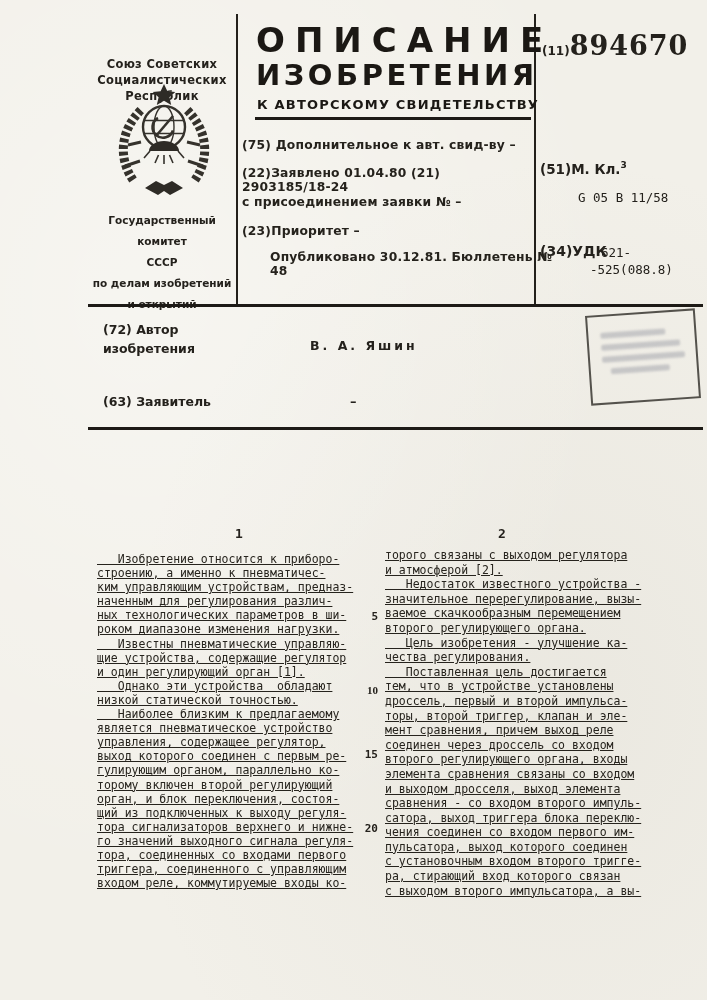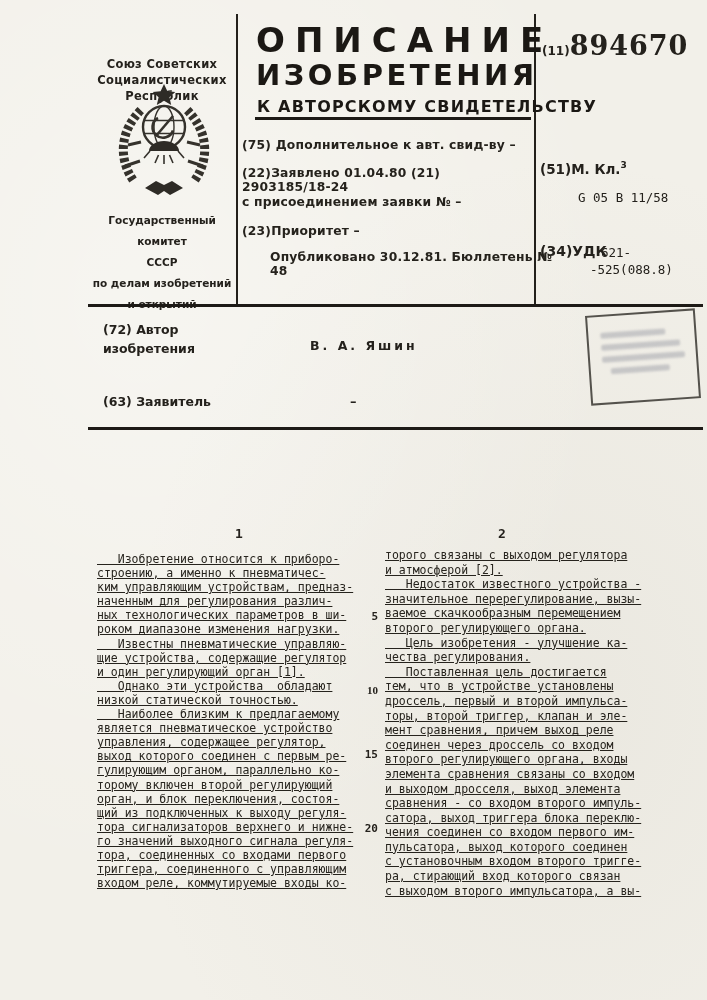--- a/index.html
+++ b/index.html
@@ -40,21 +40,21 @@
   .mast-title1{
     position:absolute;left:256px;top:20px;
     font-size:34px;font-weight:bold;letter-spacing:10px;color:#1b1814;
   }
   .mast-title2{
     position:absolute;left:256px;top:58px;
     font-size:29px;font-weight:bold;letter-spacing:3.5px;color:#1b1814;
   }
   .mast-sub{
     position:absolute;left:257px;top:97px;
-    font-size:16px;font-weight:bold;letter-spacing:1.2px;color:#1b1814;
+    font-size:13px;font-weight:bold;letter-spacing:1.2px;color:#1b1814;
   }
   .mast-rule{position:absolute;left:255px;top:117px;width:276px;height:3px;background:#1d1a16;}
 
   .field{
     position:absolute;left:242px;width:290px;
     font-size:12.3px;font-weight:bold;letter-spacing:.2px;color:#25221c;
   }
   .f61 {top:138px;}
   .f22 {top:166px;}
   .f22b{top:195px;}

